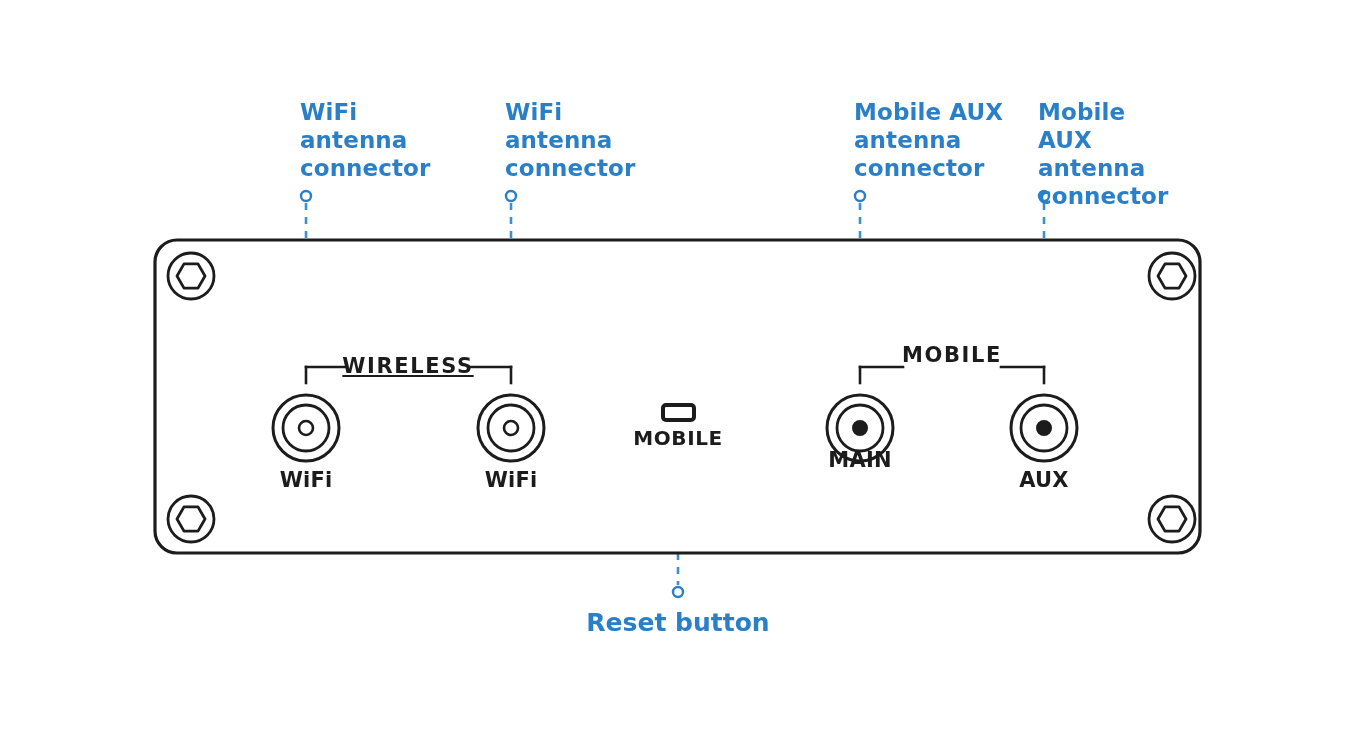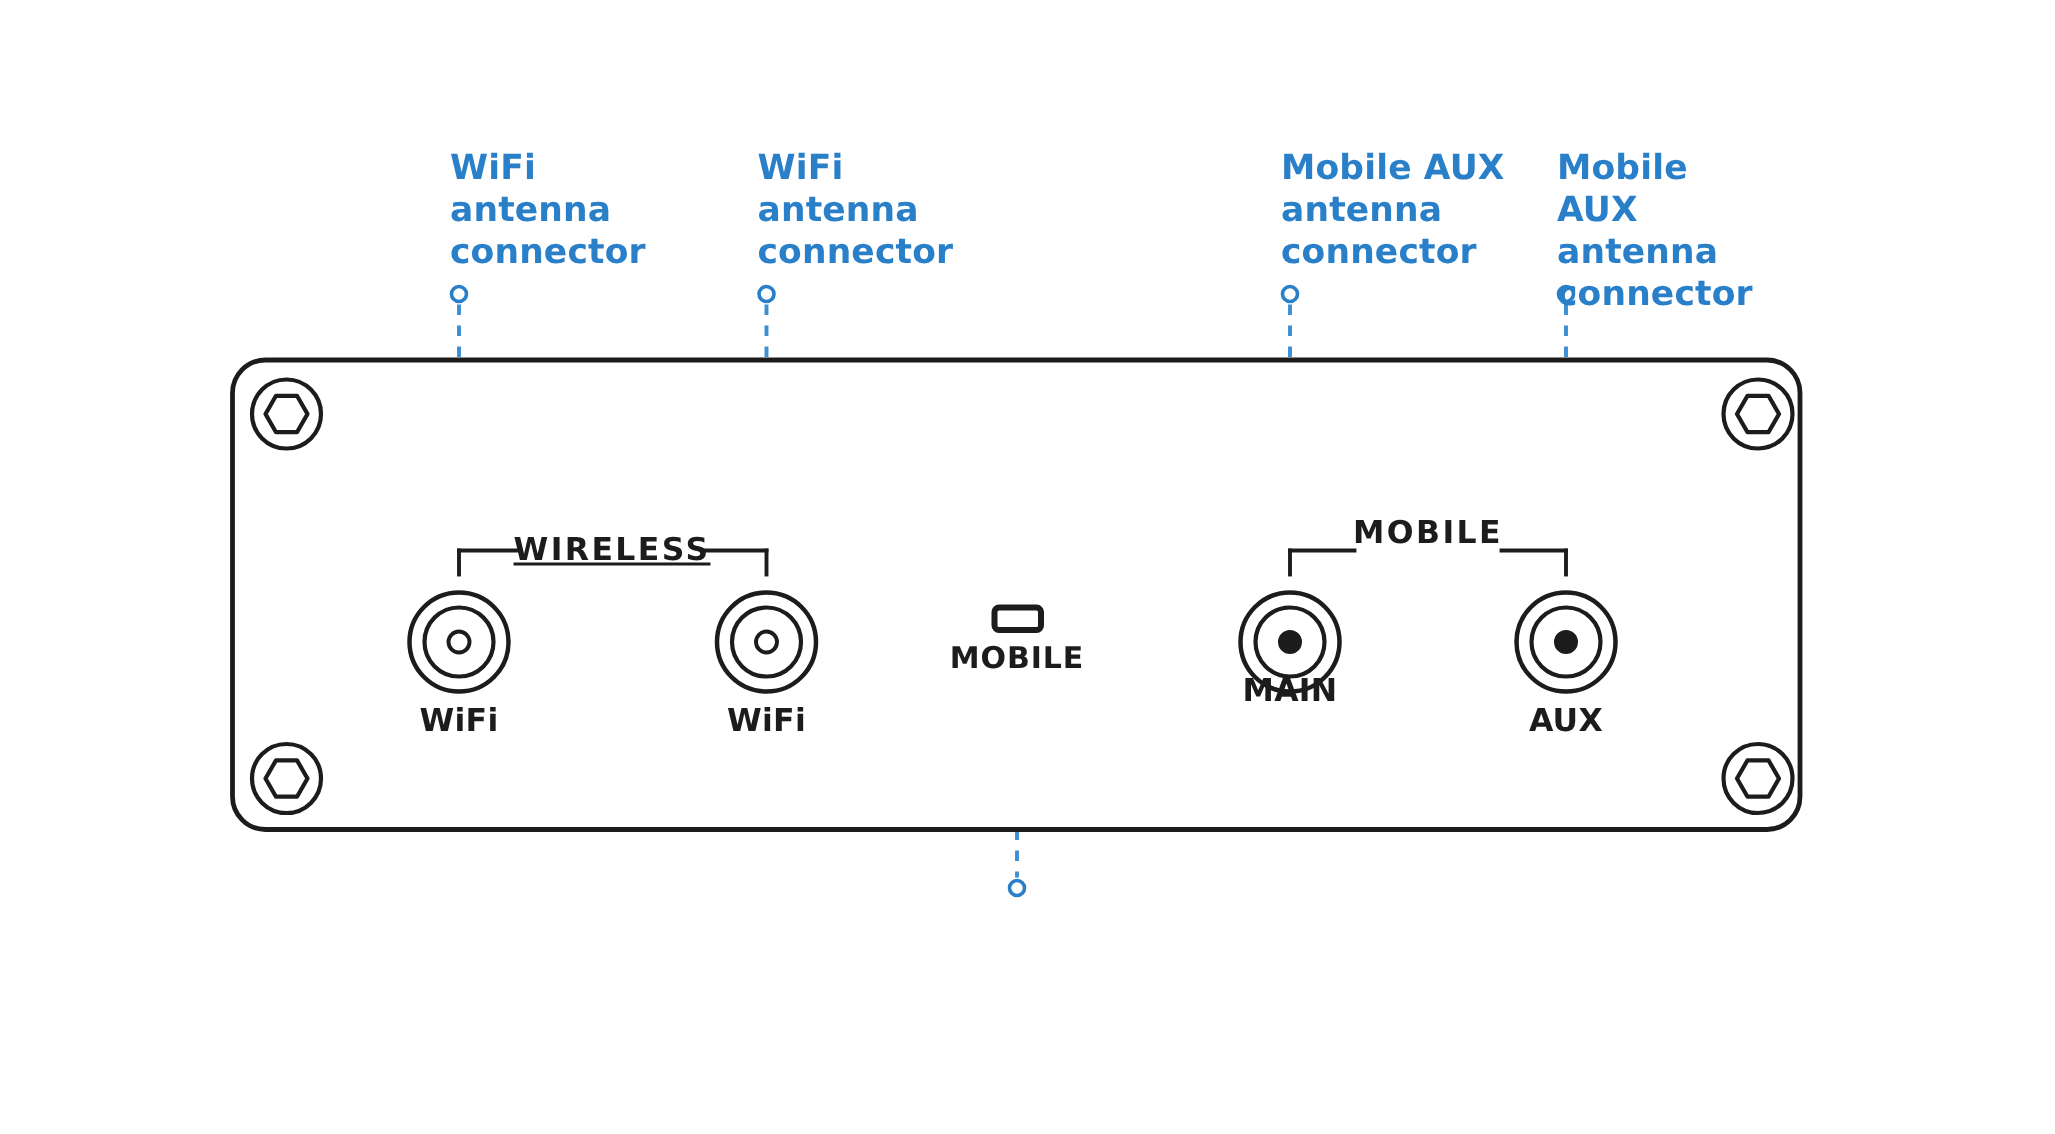--- a/index.html
+++ b/index.html
@@ -167,20 +167,21 @@
 connector</div>
 
   <div class="callout" style="left:854px; top:98px;">Mobile AUX
 antenna
 connector</div>
 
   <div class="callout" style="left:1038px; top:98px;">Mobile AUX
 antenna
 connector</div>
 
+  <div class="callout-bottom" style="left:678px; top:608px; transform:translateX(-50%);">Reset button</div>
 
   <div class="panel-text group-label" style="left:408px; top:366px; transform:translate(-50%,-50%);text-decoration:underline;">WIRELESS</div>
 
   <div class="panel-text group-label" style="left:952px; top:355px; transform:translate(-50%,-50%);">MOBILE</div>
 
   <div class="panel-text port-label" style="left:306px; top:468px; transform:translateX(-50%);">WiFi</div>
 
   <div class="panel-text port-label" style="left:511px; top:468px; transform:translateX(-50%);">WiFi</div>
 
   <div class="panel-text port-label" style="left:860px; top:448px; transform:translateX(-50%);">MAIN</div>

